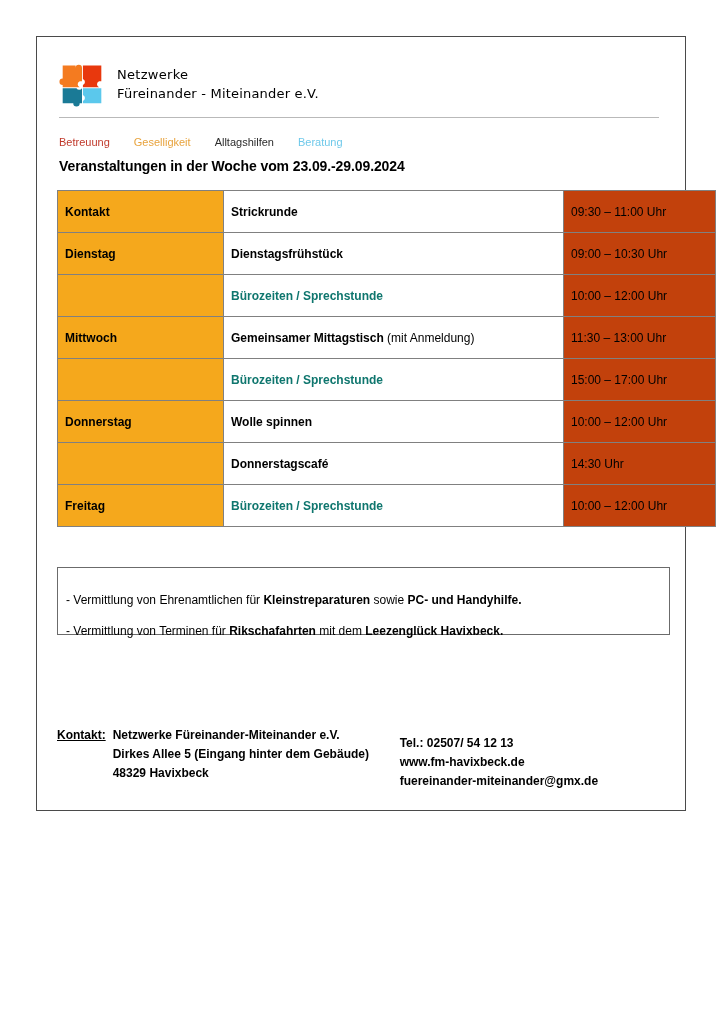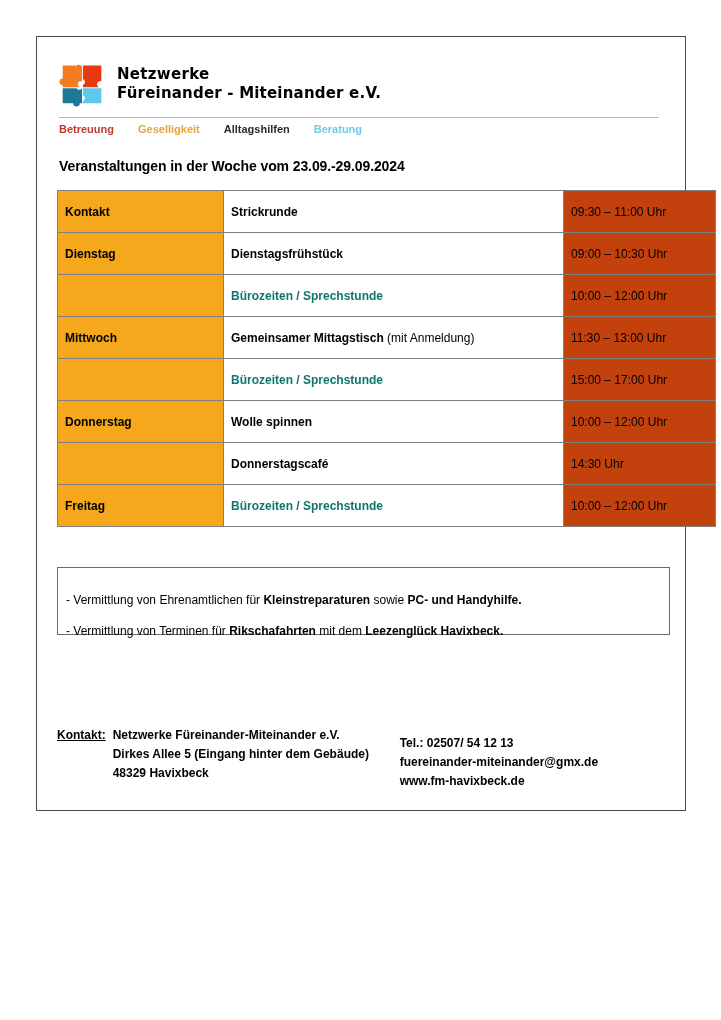--- a/index.html
+++ b/index.html
@@ -41,40 +41,40 @@
     gap: 12px;
     height: 58px;
   }
   .puzzle-logo {
     width: 46px;
     height: 46px;
     flex: 0 0 46px;
   }
   .org-name {
     font-family: "DejaVu Sans", sans-serif;
-    font-weight: bold;
-    font-size: 15px;
+    font-weight: normal;
+    font-size: 13px;
     line-height: 19px;
     letter-spacing: 0.3px;
     color: #000000;
     white-space: nowrap;
   }
   .org-name .line2 { letter-spacing: 0.2px; }
 
   .nav-rule {
     margin-top: 4px;
     border-top: 1px solid #b9b9b9;
     width: 600px;
   }
   .nav-links {
-    margin-top: 5px;
+    margin-top: 18px;
     display: flex;
     gap: 24px;
     font-size: 11px;
-    font-weight: bold;
+    font-weight: normal;
   }
   .nav-links span { white-space: nowrap; }
 
   
   .doc-title {
     position: absolute;
     left: 22px;
     top: 121px;
     font-size: 14px;
     font-weight: bold;
@@ -242,18 +242,18 @@
 
   <div class="contact">
     <div class="contact-label">Kontakt:</div>
     <div class="contact-addr">
       <div>Netzwerke Füreinander-Miteinander e.V.</div>
       <div>Dirkes Allee 5 (Eingang hinter dem Gebäude)</div>
       <div>48329 Havixbeck</div>
     </div>
     <div class="contact-comm">
       <div>Tel.: 02507/ 54 12 13</div>
+      <div>www.fm-havixbeck.de</div>
       <div>fuereinander-miteinander@gmx.de</div>
-      <div>www.fm-havixbeck.de</div>
     </div>
   </div>
 
 </div>
 
 </body></html>

